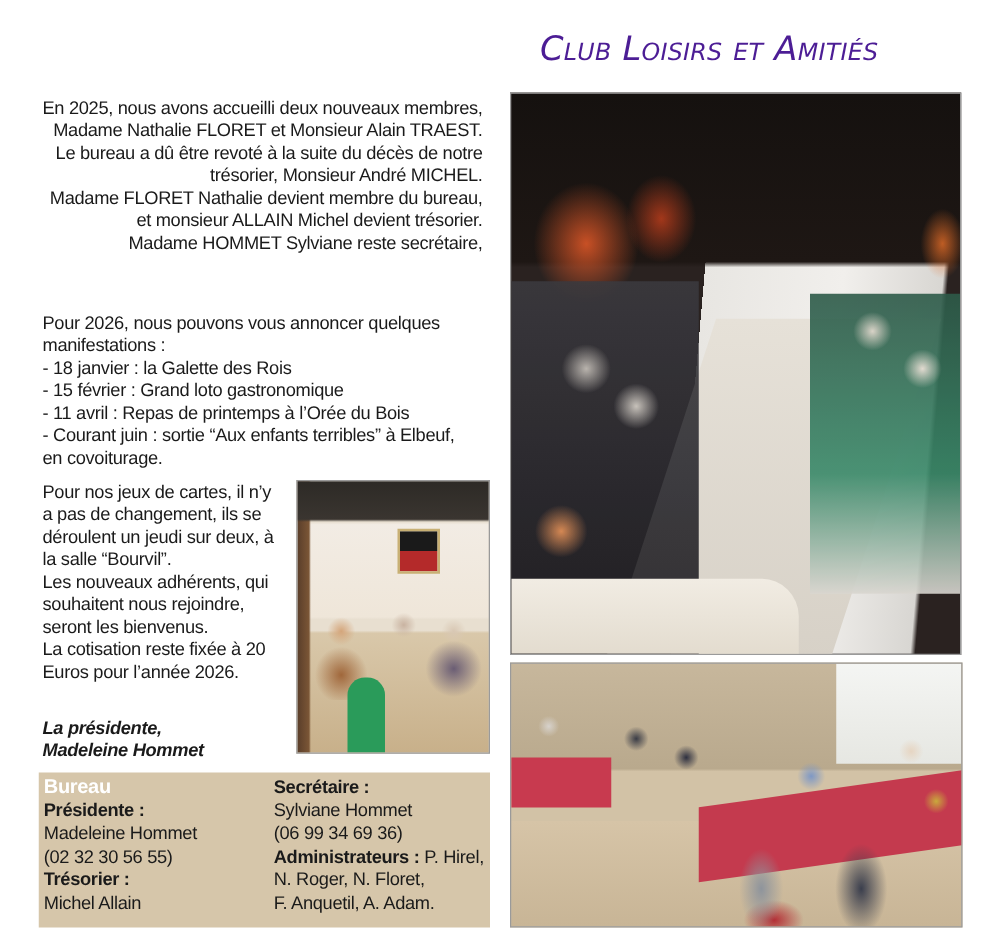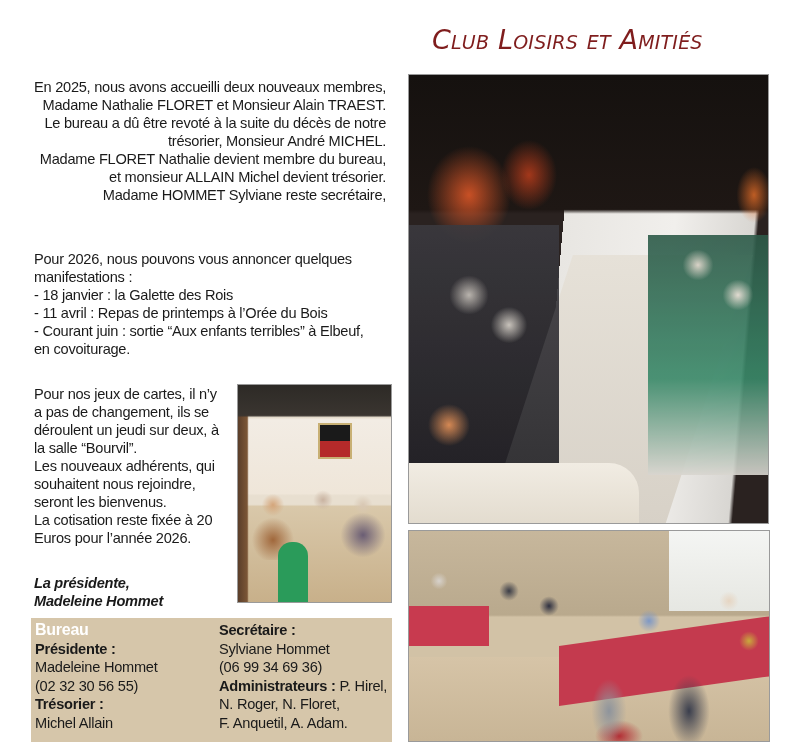--- a/index.html
+++ b/index.html
@@ -18,21 +18,21 @@
     .title {
       position: absolute;
       left: 432px;
       top: 6px;
       width: 350px;
       font-family: "DejaVu Sans", "Liberation Sans", sans-serif;
       font-style: italic;
       font-variant: small-caps;
       font-size: 27px;
       letter-spacing: 0.2px;
-      color: #7f1d1d;
+      color: #4c1d95;
       white-space: nowrap;
       font-weight: normal;
     }
     .text-block {
       position: absolute;
       font-size: 14.6px;
       line-height: 18px;
       letter-spacing: -0.25px;
       white-space: nowrap;
     }
@@ -194,20 +194,21 @@
   <span class="line">trésorier, Monsieur André MICHEL.</span>
   <span class="line">Madame FLORET Nathalie devient membre du bureau,</span>
   <span class="line">et monsieur ALLAIN Michel devient trésorier.</span>
   <span class="line">Madame HOMMET Sylviane reste secrétaire,</span>
 </div>
 
 <div class="text-block" id="events">
   <span class="line">Pour 2026, nous pouvons vous annoncer quelques</span>
   <span class="line">manifestations :</span>
   <span class="line">- 18 janvier : la Galette des Rois</span>
+  <span class="line">- 15 février : Grand loto gastronomique</span>
   <span class="line">- 11 avril : Repas de printemps à l’Orée du Bois</span>
   <span class="line">- Courant juin : sortie “Aux enfants terribles” à Elbeuf,</span>
   <span class="line">en covoiturage.</span>
 </div>
 
 <div class="text-block" id="cards">
   <span class="line">Pour nos jeux de cartes, il n’y</span>
   <span class="line">a pas de changement, ils se</span>
   <span class="line">déroulent un jeudi sur deux, à</span>
   <span class="line">la salle “Bourvil”.</span>

